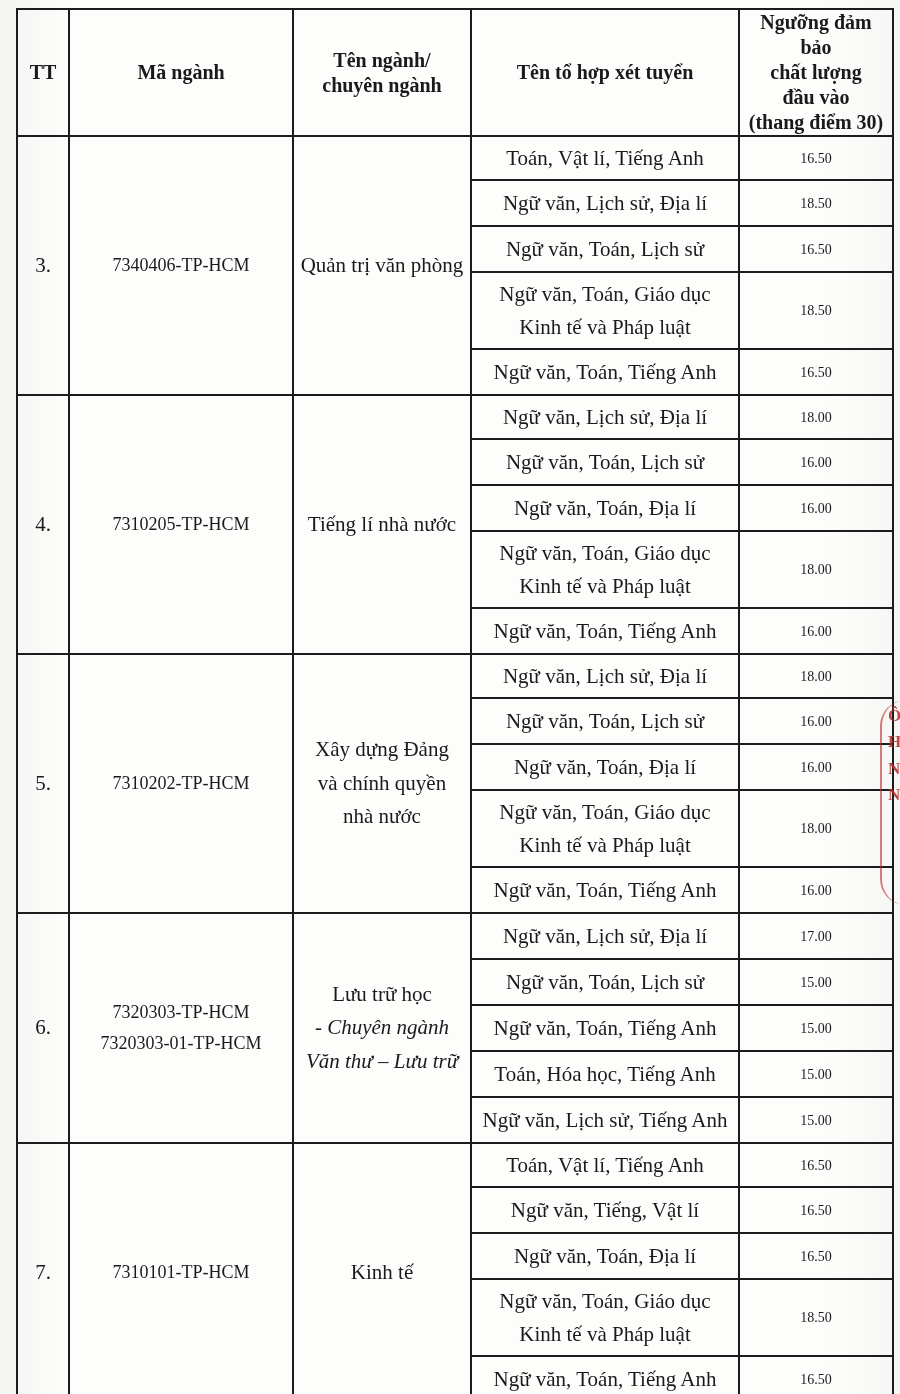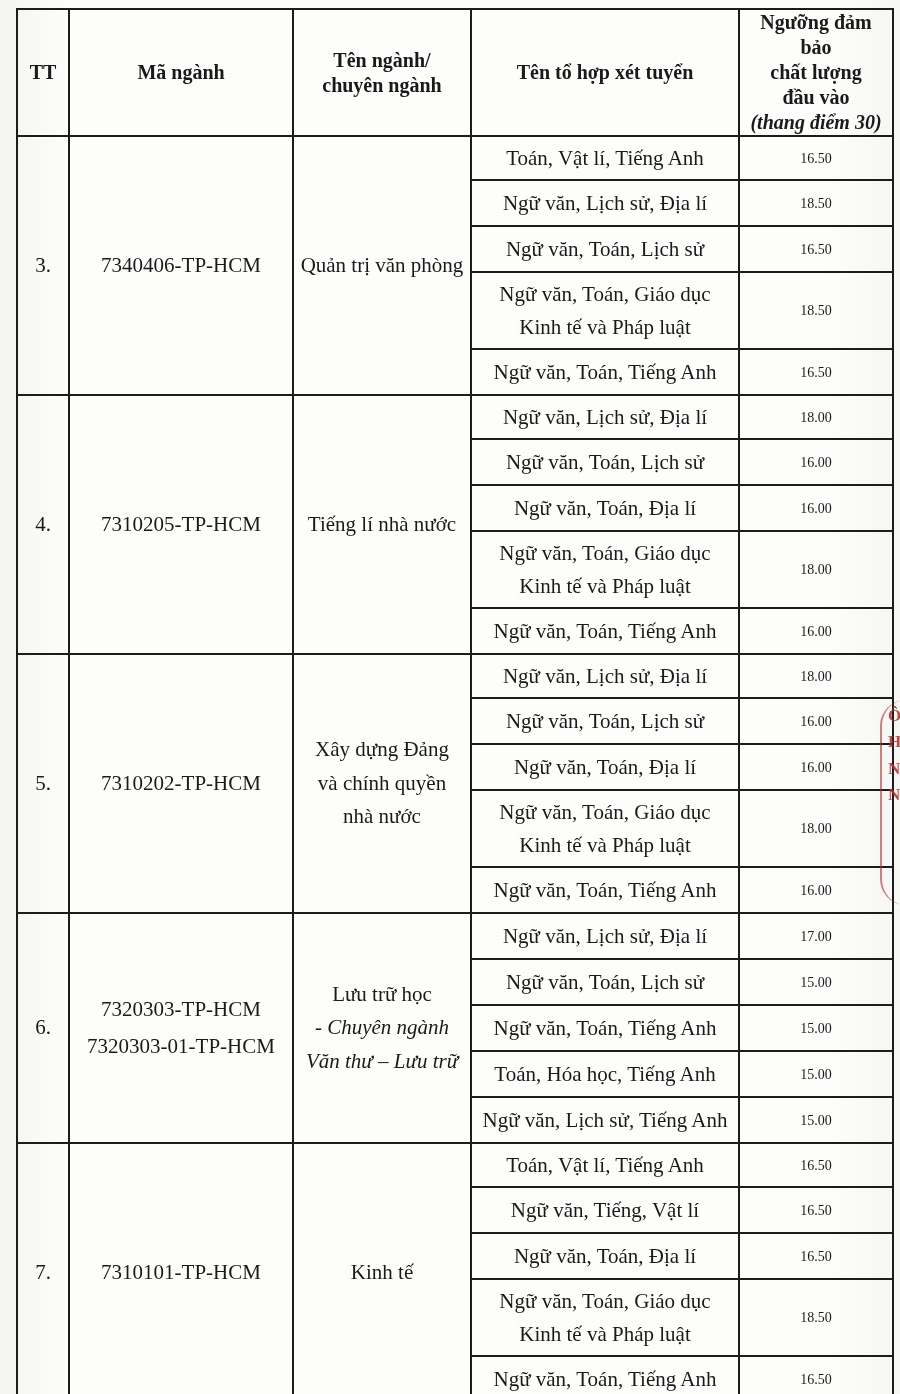--- a/index.html
+++ b/index.html
@@ -29,29 +29,29 @@
       text-align: center;
       vertical-align: middle;
     }
     table.admissions th {
       font-weight: bold;
       font-size: 20px;
       line-height: 1.25;
       height: 104px;
     }
     th.th-threshold { font-size: 19px; line-height: 1.3; padding: 0 2px; border-radius: 25px; }
-    th .italic-note { font-style: italic; display: block; }
+    th .italic-note { display: block; }
     th .line { display: block; }
     col.c-tt { width: 52px; }
     col.c-code { width: 224px; }
     col.c-name { width: 178px; }
     col.c-combo { width: 268px; }
     col.c-score { width: 154px; }
     td.tt { font-size: 21px; }
-    td.code { font-size: 21px; line-height: 1.75; }
+    td.code { font-size: 18px; line-height: 1.75; }
     td.name { text-align: left; padding-left: 8px; font-size: 21px; line-height: 1.6; }
     td.name .spec { font-style: italic; display: block; }
     td.combo { font-size: 21px; line-height: 1.55; }
     td.score { font-size: 14px; }
     tr.h43 td.combo, tr.h43 td.score { height: 42px; margin-left: 45px; }
     tr.h45 td.combo, tr.h45 td.score { height: 44px; }
     tr.h2l td.combo, tr.h2l td.score { height: 75px; }
     .stamp {
       position: absolute; right: -6px; top: 700px;
       width: 26px; height: 205px;

